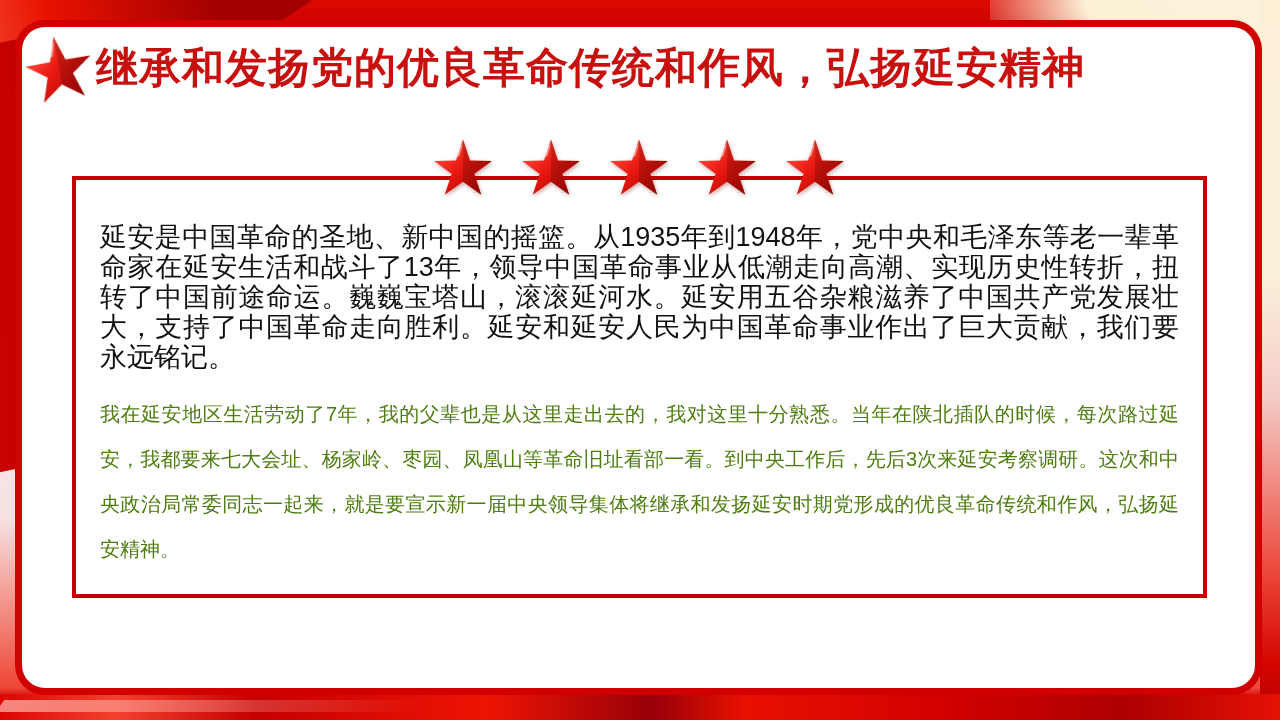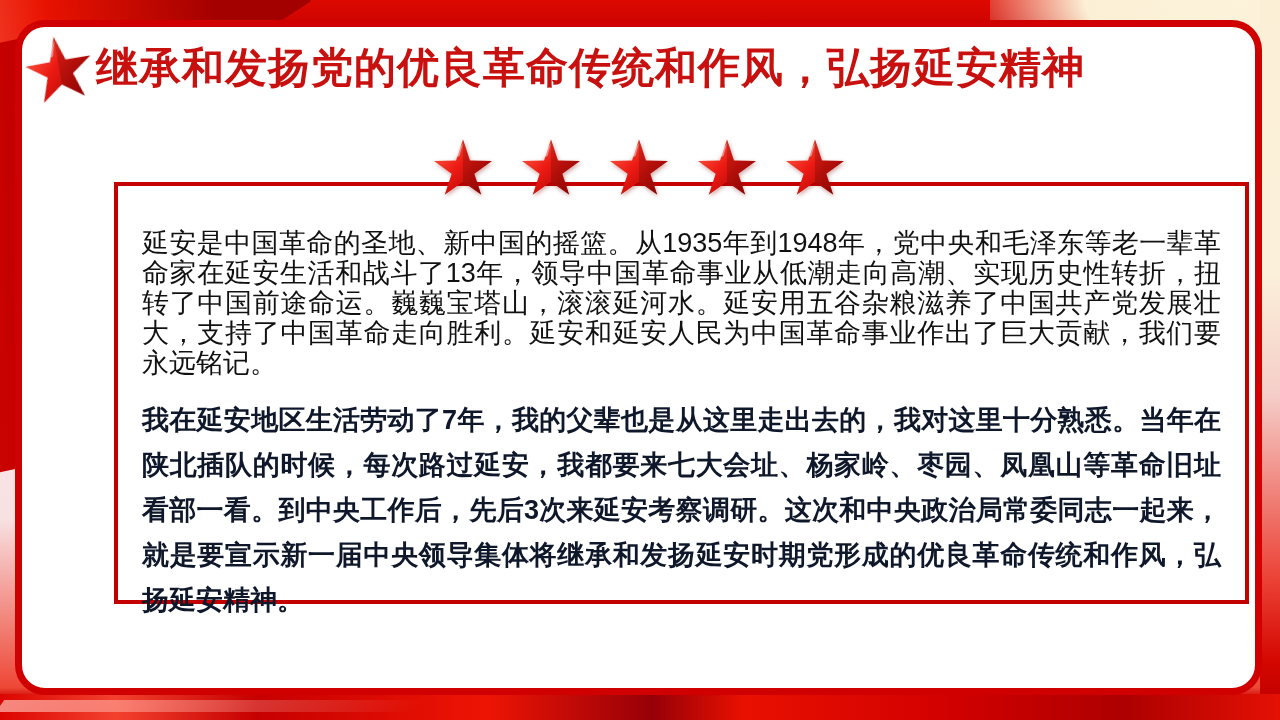--- a/index.html
+++ b/index.html
@@ -86,36 +86,35 @@
     display:flex; justify-content:center; gap:30px;
     z-index:3; pointer-events:none;
   }
   .divider-star{
     width:58px; height:58px;
     filter:drop-shadow(1px 2px 2px rgba(120,0,0,.35));
   }
 
   
   .quote-box{
-    position:absolute; left:50px; top:155px;
+    position:absolute; left:50px; top:149px;
     width:1135px; height:422px; box-sizing:border-box;
     border:4px solid #c40000; background:#ffffff;
     padding:42px 24px 0 24px;
     z-index:2;
-    margin-left:42px;
   }
   .para-intro{
     margin:0;
     font-size:27px; line-height:30px;
     color:#111111; text-align:justify;
   }
   .para-quote{
     margin:20px 0 0 0;
-    font-size:27px; line-height:45px;
-    color:#0f172a; text-align:justify;font-weight:bold;
+    font-size:20px; line-height:45px;
+    color:#4d7c0f; text-align:justify;
   }
 </style>
 </head>
 <body>
 
 <svg width="0" height="0" style="position:absolute" aria-hidden="true">
   <defs>
     <linearGradient id="starGrad" x1="0%" y1="0%" x2="100%" y2="100%">
       <stop offset="0%" stop-color="#ff6d55"></stop>
       <stop offset="45%" stop-color="#ec1a12"></stop>

